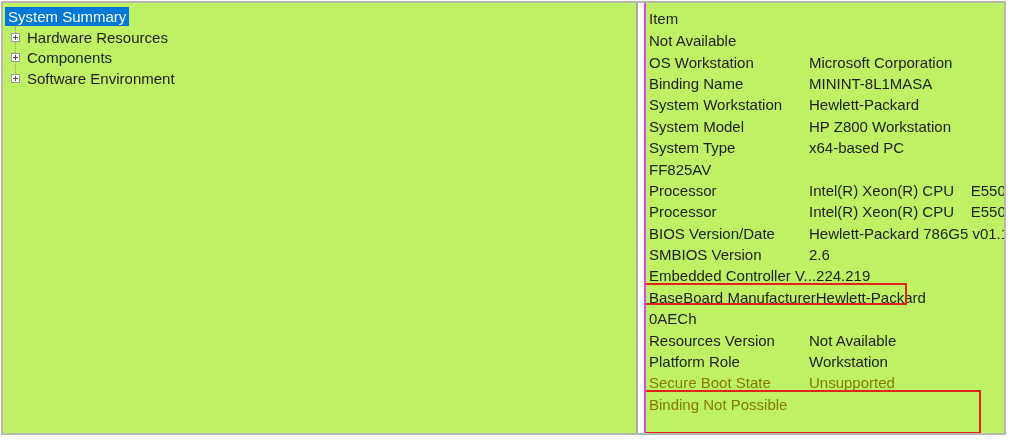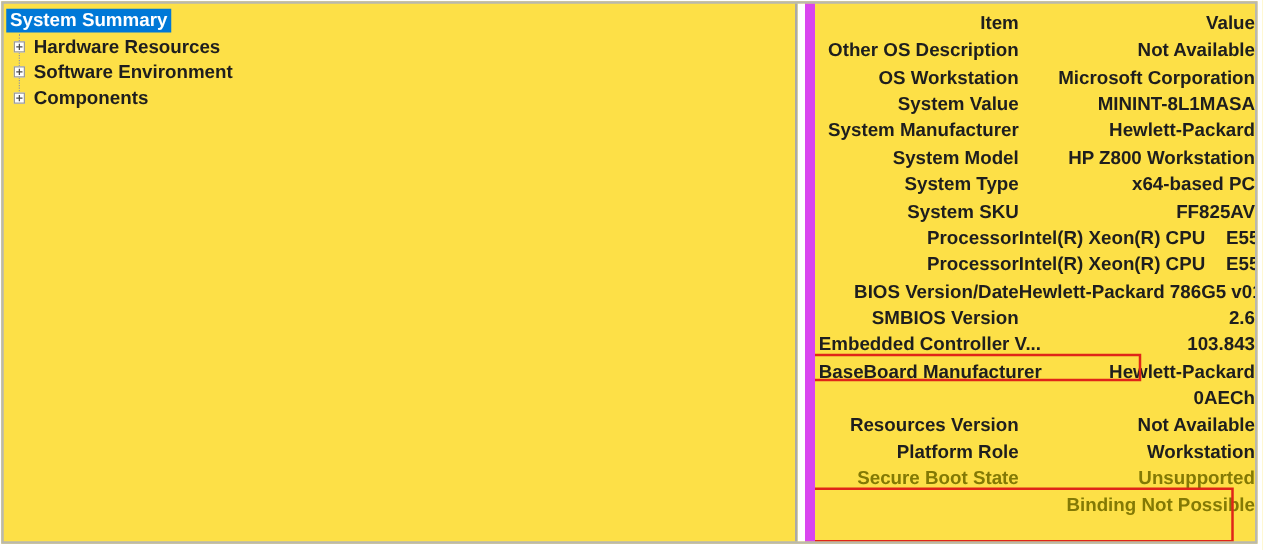--- a/index.html
+++ b/index.html
@@ -9,23 +9,22 @@
     font-family: "Liberation Sans", "DejaVu Sans", sans-serif;
     font-size: 15px;
     color: #1e1e1e;
     overflow: hidden;
   }
   .window {
     position: absolute;
     left: 1px; top: 1px;
     width: 1005px; height: 434px;
     border: 2px solid #b9b8af;
-    background: #fde047;
-    display: flex;
-    font-weight: bold;
+    background: #bef264;
+    display: flex;
   }
   
   .tree-pane {
     width: 635px;
     border-right: 2px solid #a9a9a9;
     padding: 3px 0 0 2px;
     position: relative;
     overflow: hidden;
   }
   .tree-connector {
@@ -65,25 +64,24 @@
   .tree-item .tree-label { padding: 1px 3px; }
   .tree-item.selected .tree-label {
     background: #0078d7;
     color: #ffffff;
   }
   
   .splitter { width: 6px; background: #ffffff; cursor: ew-resize; }
   
   .list-pane {
     flex: 1;
-    border-left: 8px solid #d946ef;
+    border-left: 2px solid #d946ef;
     position: relative;
     overflow: hidden;
     padding: 4px 0 18px 3px;
-    text-align: right;
   }
   .lheader {
     height: 23px;
     display: flex;
     align-items: center;
     white-space: pre;
   }
   .lrow {
     height: 21.4px;
     display: flex;
@@ -125,72 +123,69 @@
         <span class="tree-label">System Summary</span>
       </div>
 
       <div class="tree-item expandable">
         <span class="plusbox"></span>
         <span class="tree-label">Hardware Resources</span>
       </div>
 
       <div class="tree-item expandable">
         <span class="plusbox"></span>
-        <span class="tree-label">Software Environment</span>
+        <span class="tree-label">Components</span>
       </div>
 
       <div class="tree-item expandable">
         <span class="plusbox"></span>
-        <span class="tree-label">Components</span>
+        <span class="tree-label">Software Environment</span>
       </div>
     </div>
 
   <div class="splitter"></div>
 
   <div class="list-pane">
 
     <div class="lheader">
       <span class="cell cell-item">Item</span>
-      <span class="cell cell-value">Value</span>
     </div>
 
     <div>
 
         <div class="lrow">
-          <span class="cell cell-item">Other OS Description</span>
           <span class="cell cell-value">Not Available</span>
         </div>
 
         <div class="lrow">
           <span class="cell cell-item">OS Workstation</span>
           <span class="cell cell-value">Microsoft Corporation</span>
         </div>
 
         <div class="lrow">
-          <span class="cell cell-item">System Value</span>
+          <span class="cell cell-item">Binding Name</span>
           <span class="cell cell-value">MININT-8L1MASA</span>
         </div>
 
         <div class="lrow">
-          <span class="cell cell-item">System Manufacturer</span>
+          <span class="cell cell-item">System Workstation</span>
           <span class="cell cell-value">Hewlett-Packard</span>
         </div>
 
         <div class="lrow">
           <span class="cell cell-item">System Model</span>
           <span class="cell cell-value">HP Z800 Workstation</span>
         </div>
 
         <div class="lrow">
           <span class="cell cell-item">System Type</span>
           <span class="cell cell-value">x64-based PC</span>
         </div>
 
         <div class="lrow">
-          <span class="cell cell-item">System SKU</span>
           <span class="cell cell-value">FF825AV</span>
         </div>
 
         <div class="lrow">
           <span class="cell cell-item">Processor</span>
           <span class="cell cell-value">Intel(R) Xeon(R) CPU    E5506</span>
         </div>
 
         <div class="lrow">
           <span class="cell cell-item">Processor</span>
@@ -202,21 +197,21 @@
           <span class="cell cell-value">Hewlett-Packard 786G5 v01.17, 8/</span>
         </div>
 
         <div class="lrow">
           <span class="cell cell-item">SMBIOS Version</span>
           <span class="cell cell-value">2.6</span>
         </div>
 
         <div class="lrow">
           <span class="cell cell-item">Embedded Controller V...</span>
-          <span class="cell cell-value">103.843</span>
+          <span class="cell cell-value">224.219</span>
         </div>
 
 
         <div class="lrow">
           <span class="cell cell-item">BaseBoard Manufacturer</span>
           <span class="cell cell-value">Hewlett-Packard</span>
         </div>
 
         <div class="lrow">
           <span class="cell cell-value">0AECh</span>

